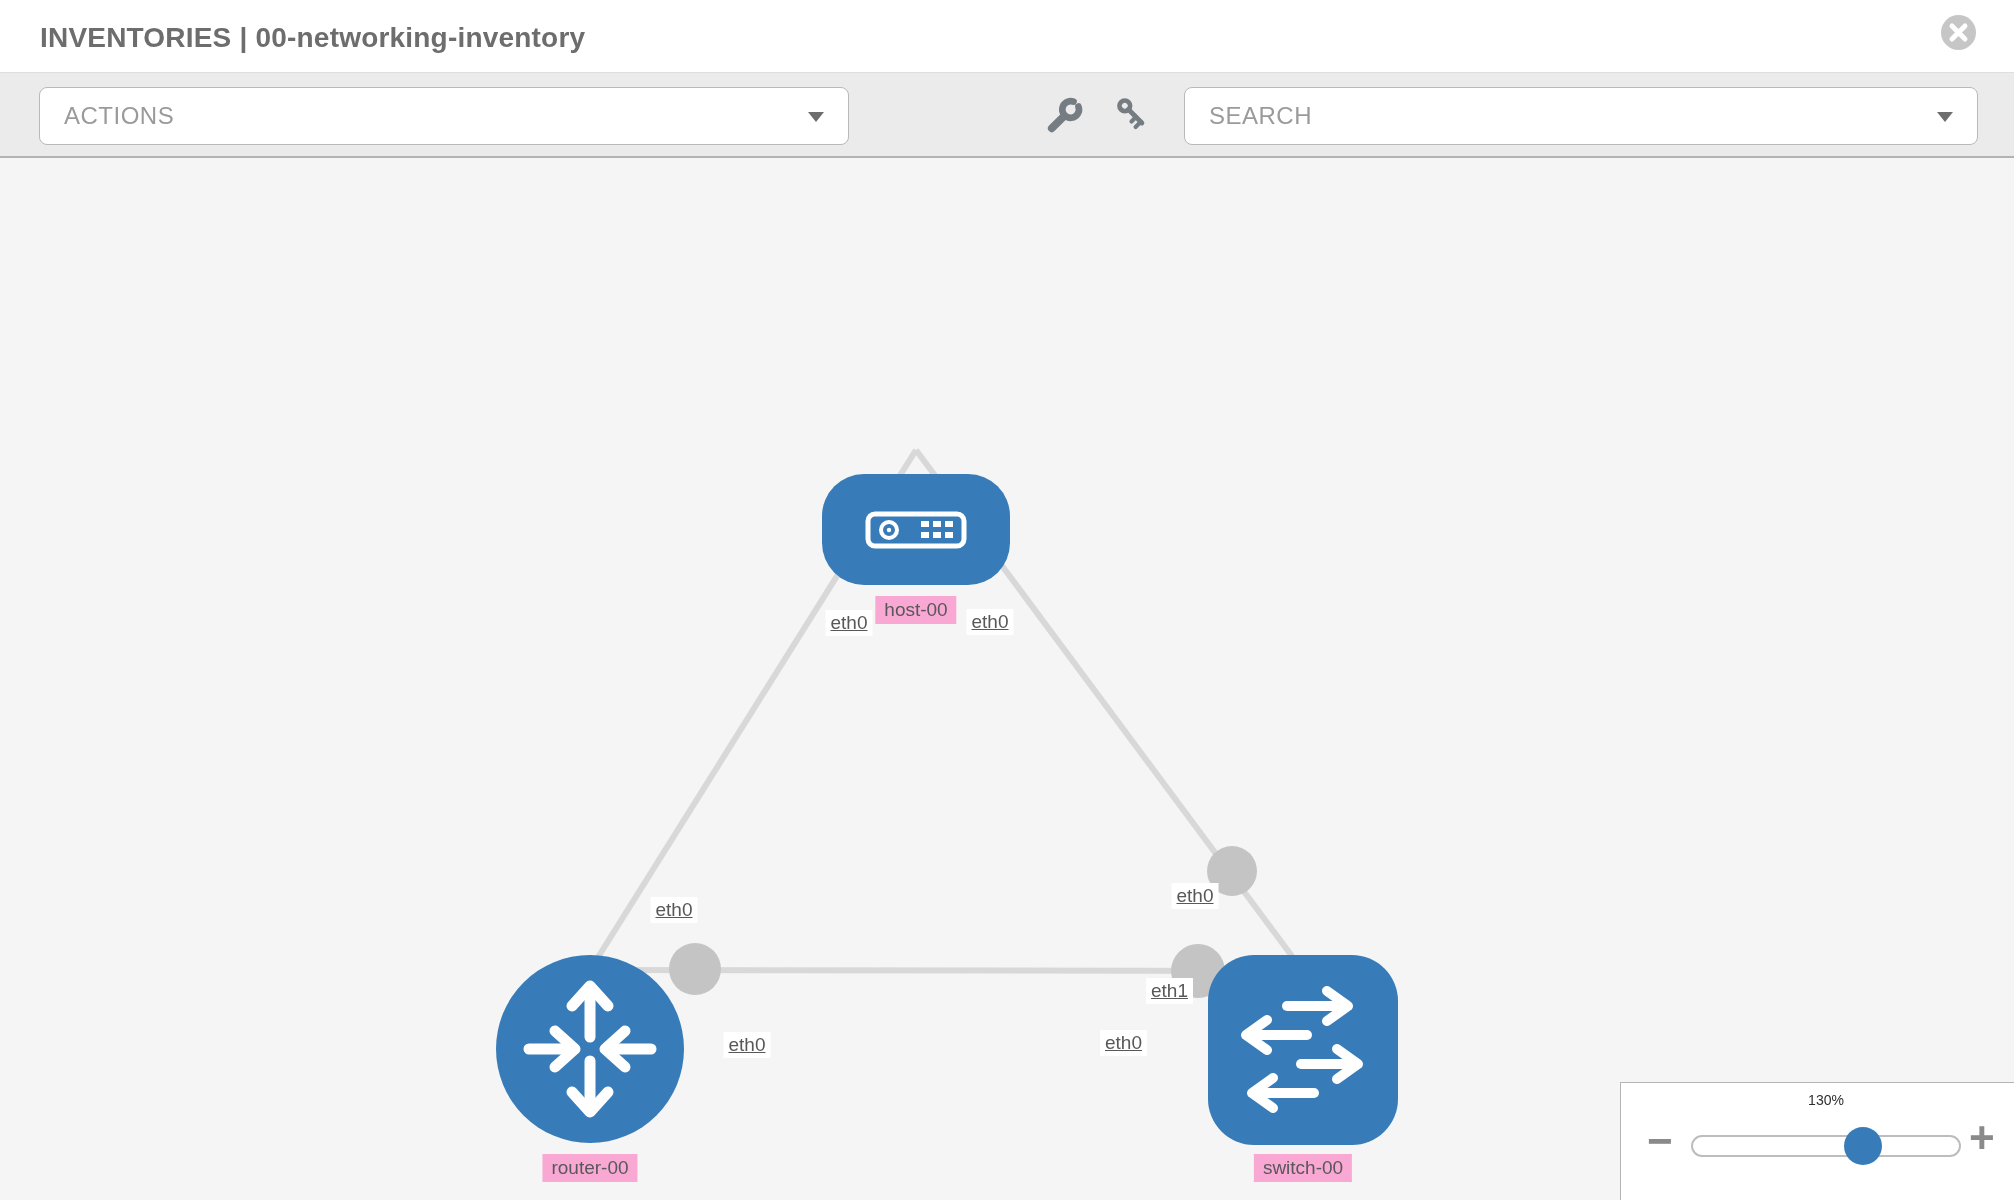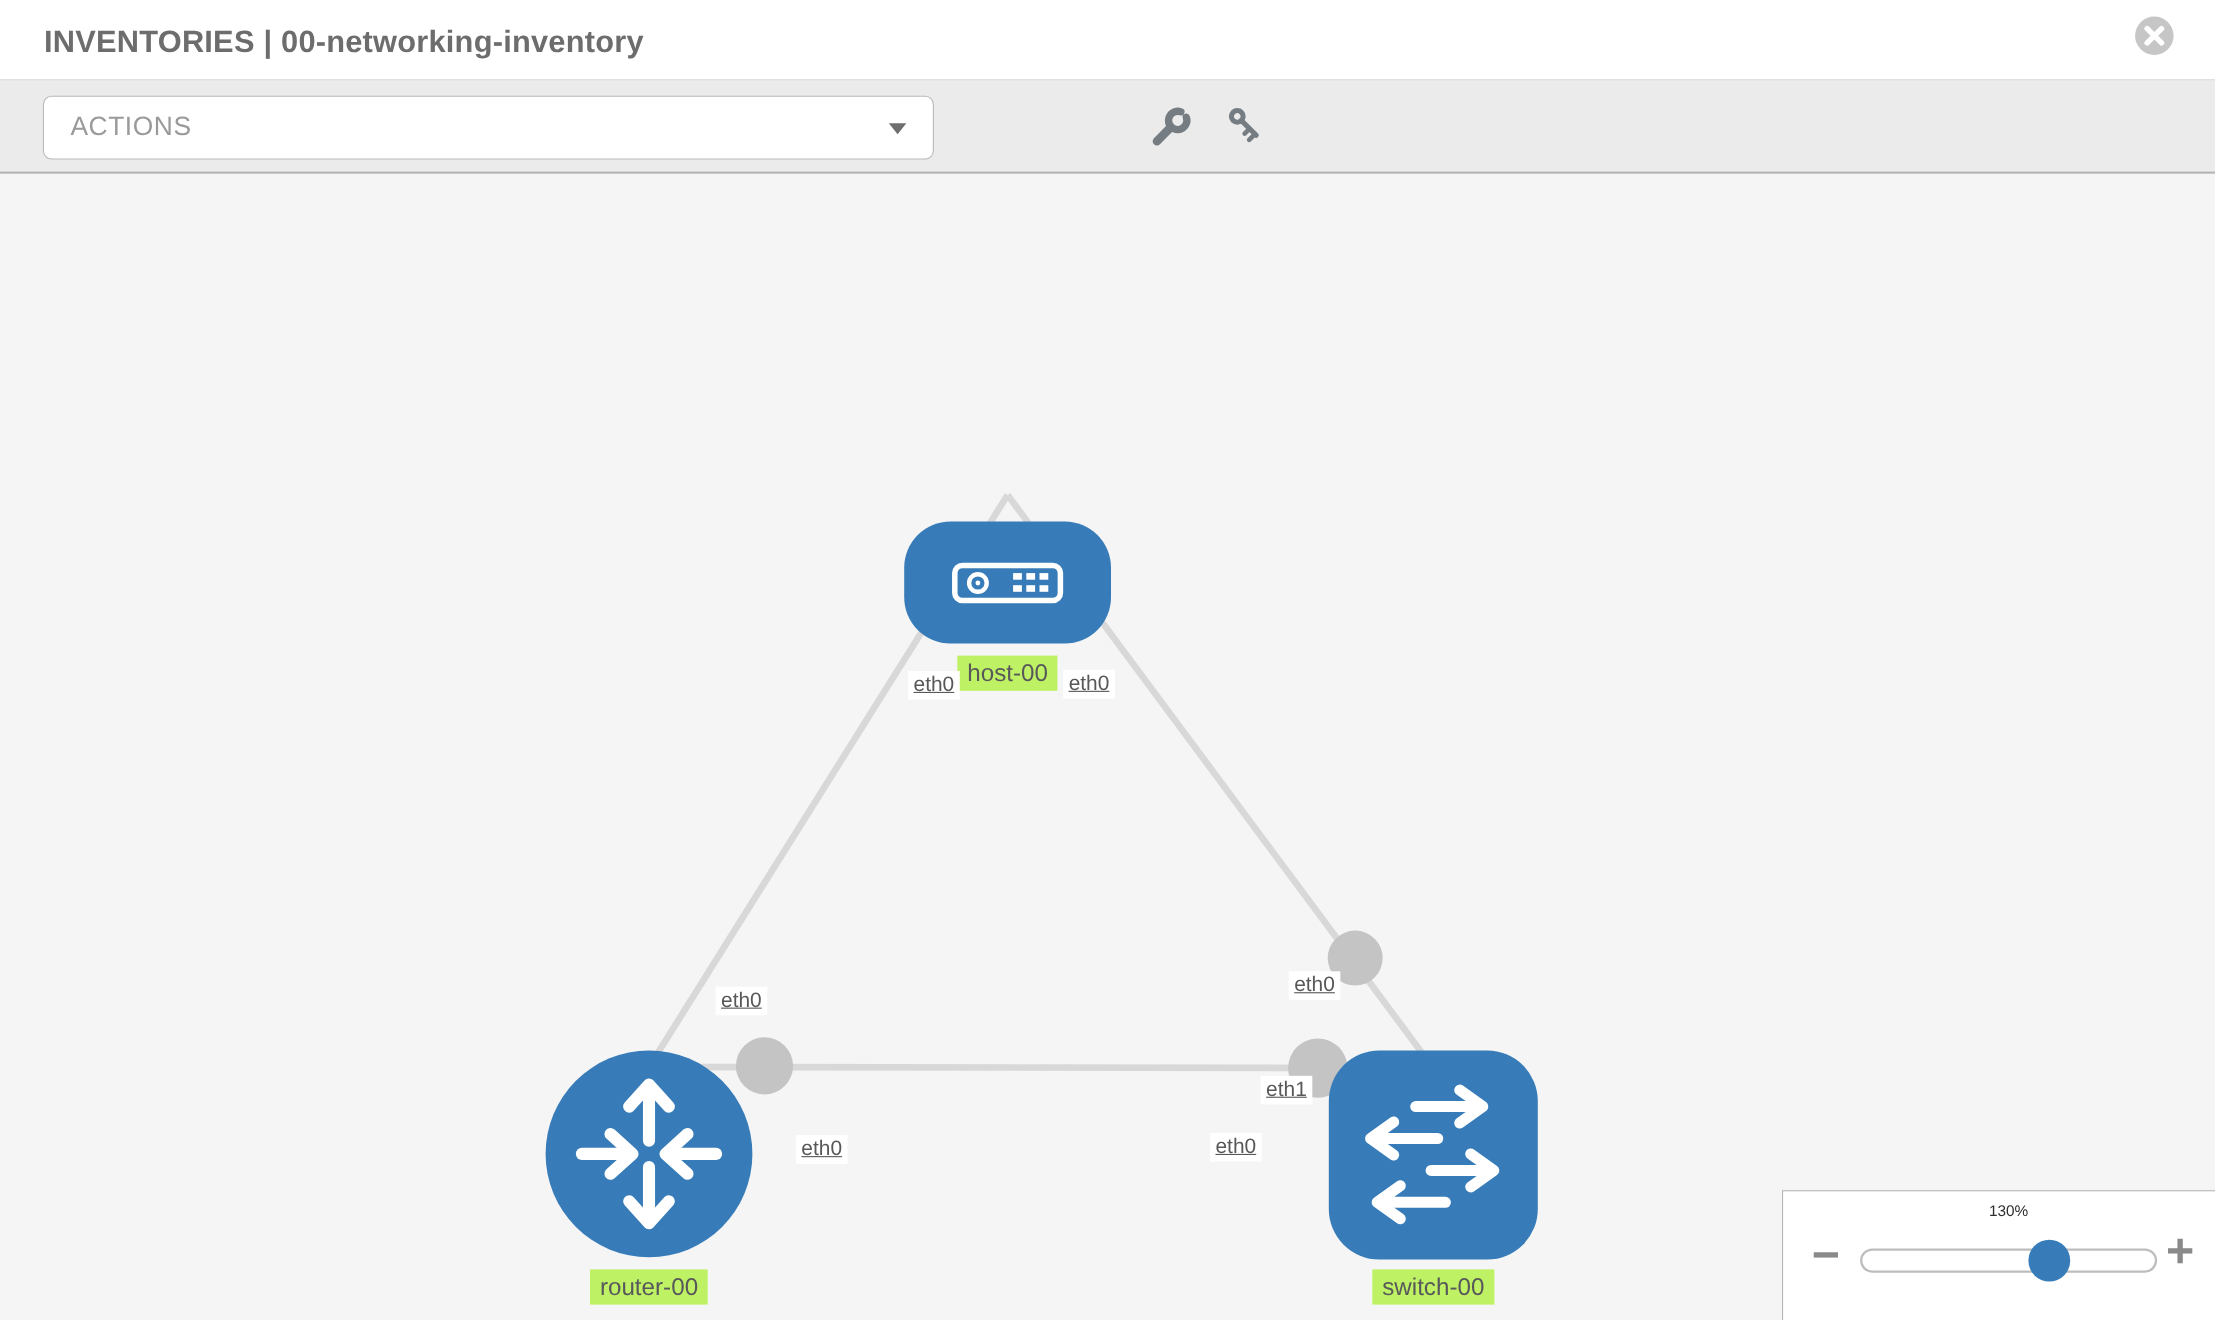--- a/index.html
+++ b/index.html
@@ -29,22 +29,22 @@
 
   
   .canvas { position:absolute; left:0; top:158px; width:2014px; height:1042px; background:#f5f5f5; }
   .links-svg { position:absolute; left:0; top:0; width:2014px; height:1200px; z-index:1; }
 
   .node { position:absolute; background:#377cb8; z-index:2; cursor:pointer; }
   .node-host { left:822px; top:316px; width:188px; height:111px; border-radius:42px; }
   .node-router { left:496px; top:797px; width:188px; height:188px; border-radius:50%; }
   .node-switch { left:1208px; top:797px; width:190px; height:190px; border-radius:46px; }
 
-  .node-label { position:absolute; transform:translateX(-50%); background:#bef264; color:#58585a;
-                font-size:22px; padding:3px 9px; white-space:nowrap; z-index:3; }
+  .node-label { position:absolute; transform:translateX(-50%); background:#f9a8d4; color:#58585a;
+                font-size:19px; padding:3px 9px; white-space:nowrap; z-index:3; }
   .lbl-host   { left:916px;  top:438px; }
   .lbl-router { left:590px;  top:996px; }
   .lbl-switch { left:1303px; top:996px; }
 
   .if-label { position:absolute; background:#ffffff; color:#58585a; font-size:19px;
               padding:2px 5px; white-space:nowrap; z-index:3;text-decoration:underline; }
   .if-center { transform:translateX(-50%); }
   .if-host-left    { left:849px;  top:452px; }
   .if-host-right   { left:990px;  top:451px; }
   .if-router-line  { left:674px;  top:739px; }
@@ -97,20 +97,24 @@
     <svg width="38" height="38" viewBox="0 0 36 36">
       <g transform="rotate(45 18 18)" stroke="#757d82" fill="none">
         <circle cx="7" cy="18" r="5" stroke-width="4.5"></circle>
         <path d="M12 18 L30 18" stroke-width="4.5" stroke-linecap="round"></path>
         <path d="M22 18 L22 24" stroke-width="4" stroke-linecap="round"></path>
         <path d="M28.5 18 L28.5 25" stroke-width="4" stroke-linecap="round"></path>
       </g>
     </svg>
   </div>
 
+  <div class="select-box search-box">
+    <span class="sel-label">SEARCH</span>
+    <span class="caret"></span>
+  </div>
 </div>
 
 <div class="canvas">
   <svg class="links-svg" viewBox="0 158 2014 1042">
 
     <line x1="916" y1="371" x2="590" y2="891" stroke="#d8d8d8" stroke-width="6"></line>
     <line x1="916" y1="371" x2="1303" y2="892" stroke="#d8d8d8" stroke-width="6"></line>
     <line x1="590" y1="891" x2="1303" y2="892" stroke="#d8d8d8" stroke-width="6"></line>
 
     <circle cx="952" cy="441" r="24" fill="#c4c4c4"></circle>

